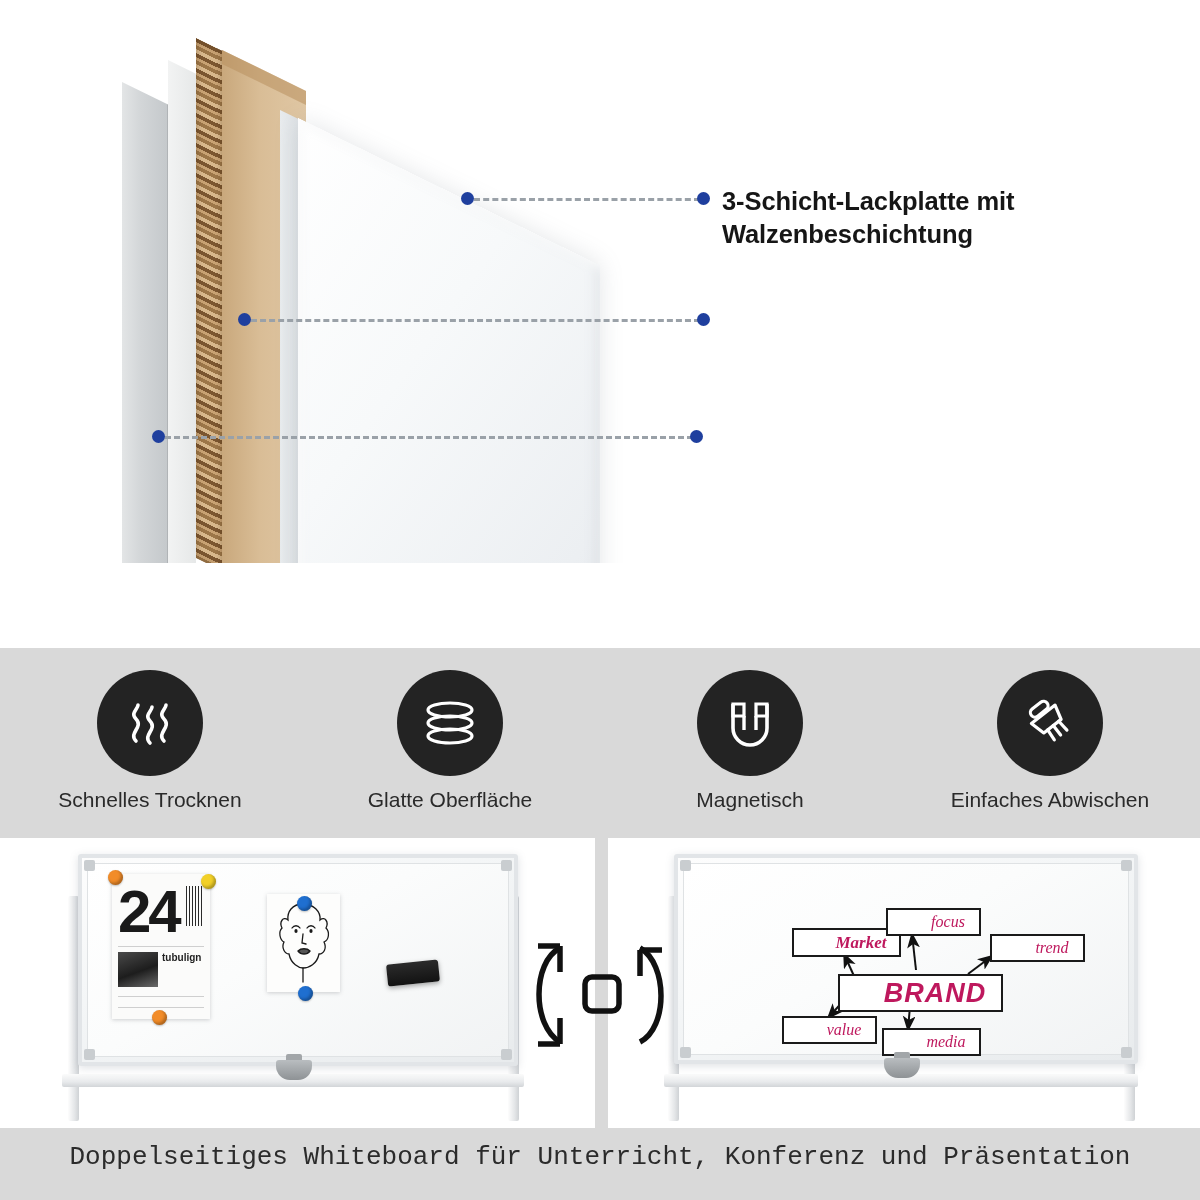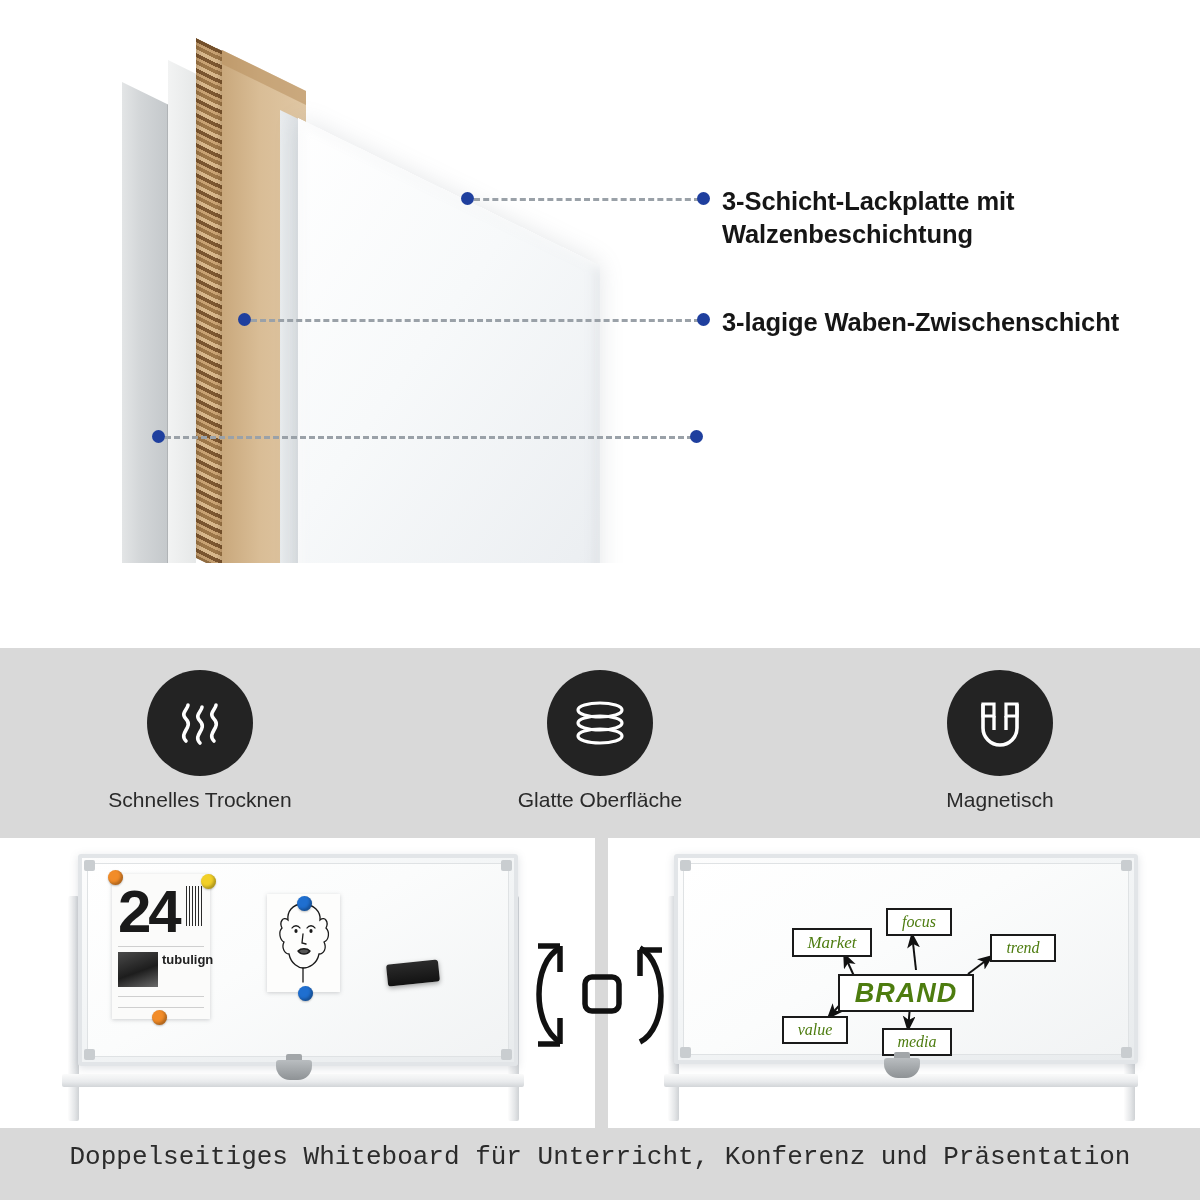--- a/index.html
+++ b/index.html
@@ -299,21 +299,21 @@
     position: absolute;
     background: repeating-linear-gradient(90deg,#2a2a2a 0 1px,#fbfbfa 1px 3px);
   }
   .cal-photo {
     position: absolute;
     background: linear-gradient(160deg,#4a4a4a,#1d1d1d 55%,#6a6a6a);
   }
   .cal-caption {
     position: absolute;
     font-family: "Liberation Sans", sans-serif;
-    font-size: 13px;
+    font-size: 10px;
     color: #222;
     font-weight: bold;
   }
   .cal-rule {
     position: absolute;
     height: 1px;
     background: #cfcfcf;
   }
   .eraser {
     position: absolute;
@@ -343,25 +343,26 @@
     letter-spacing: .3px;
   }
 
   
   .mm-node {
     position: absolute;
     border: 2px solid #1a1a1a;
     background: #ffffff;
     font-family: "Liberation Serif", serif;
     font-style: italic;
-    color: #4d7c0f;
+    color: #be185d;
     display: flex;
     align-items: center;
     justify-content: center;
     white-space: nowrap;
+    padding-left: 29px;
   }
   .mm-center {
     font-family: "Liberation Sans", sans-serif;
     font-style: italic;
     font-weight: bold;
     letter-spacing: 1px;
   }
 
   
   #rotate-icon {
@@ -412,21 +413,20 @@
 
   <div class="callout-dot" style="left:461px; top:192px;"></div>
   <div class="leader" style="left:474px; top:198px; width:226px;"></div>
   <div class="callout-dot" style="left:697px; top:192px;"></div>
   <div class="callout-label" style="left:722px; top:185px; width:460px;">3-Schicht-Lackplatte mit
 Walzenbeschichtung</div>
 
   <div class="callout-dot" style="left:238px; top:313px;"></div>
   <div class="leader" style="left:251px; top:319px; width:449px;"></div>
   <div class="callout-dot" style="left:697px; top:313px;"></div>
-  <div class="callout-label" style="left:722px; top:306px; width:470px;">3-lagige Waben-Zwischenschicht</div>
 
   <div class="callout-dot" style="left:152px; top:430px;"></div>
   <div class="leader" style="left:165px; top:436px; width:528px;"></div>
   <div class="callout-dot" style="left:690px; top:430px;"></div>
 </div>
 
 <div id="bottom-section">
 
   <div id="feature-row">
 
@@ -462,20 +462,34 @@
           <path d="M14 12 L14 36 A17 17 0 0 0 48 36 L48 12" fill="none" stroke="#ffffff" stroke-width="3.6"></path>
           <path d="M14 12 L25 12 L25 24 L14 24 Z" fill="none" stroke="#ffffff" stroke-width="3.2"></path>
           <path d="M37 12 L48 12 L48 24 L37 24 Z" fill="none" stroke="#ffffff" stroke-width="3.2"></path>
           <line x1="25" y1="24" x2="25" y2="38" stroke="#ffffff" stroke-width="3.4"></line>
           <line x1="37" y1="24" x2="37" y2="38" stroke="#ffffff" stroke-width="3.4"></line>
         </svg>
       </div>
       <div class="feature-label">Magnetisch</div>
     </div>
 
+    <div class="feature-item">
+      <div class="feature-badge">
+        <svg width="64" height="64" viewBox="0 0 64 64">
+          <g transform="rotate(-38 32 32)">
+            <rect x="22" y="10" width="20" height="9" rx="4.5" fill="none" stroke="#ffffff" stroke-width="3.2"></rect>
+            <path d="M17 21 L47 21 L43 36 L21 36 Z" fill="none" stroke="#ffffff" stroke-width="3.2" stroke-linejoin="round"></path>
+            <line x1="26" y1="36" x2="25" y2="48" stroke="#ffffff" stroke-width="3.2" stroke-linecap="round"></line>
+            <line x1="33" y1="36" x2="33" y2="48" stroke="#ffffff" stroke-width="3.2" stroke-linecap="round"></line>
+            <line x1="40" y1="36" x2="41" y2="48" stroke="#ffffff" stroke-width="3.2" stroke-linecap="round"></line>
+          </g>
+        </svg>
+      </div>
+      <div class="feature-label">Einfaches Abwischen</div>
+    </div>
   </div>
 
   <div id="photo-row">
 
     <div class="photo-panel" id="photo-left">
 
       <div class="stand-post" style="left:68px;  top:58px;  width:11px; height:225px;"></div>
       <div class="stand-post" style="left:508px; top:58px;  width:11px; height:225px;"></div>
       <div class="stand-bar" style="left:62px;  top:236px; width:462px; height:13px;"></div>
 
@@ -551,21 +565,21 @@
             <path d="M176 118 L166 96"></path>
             <path d="M238 112 L234 76"></path>
             <path d="M290 116 L314 98"></path>
             <path d="M168 140 L150 160"></path>
             <path d="M232 148 L230 172"></path>
           </g>
         </svg>
 
         <div class="mm-node mm-center" style="left:160px; top:116px; width:132px; height:34px; font-size:27px;">BRAND</div>
 
-        <div class="mm-node" style="left:114px; top:70px;  width:76px; height:25px; font-size:17px;">Market</div>
+        <div class="mm-node" style="left:114px; top:70px;  width:76px; height:25px; font-size:17px;font-weight:bold;">Market</div>
         <div class="mm-node" style="left:208px; top:50px;  width:62px; height:24px; font-size:16px;">focus</div>
         <div class="mm-node" style="left:312px; top:76px;  width:62px; height:24px; font-size:16px;">trend</div>
         <div class="mm-node" style="left:104px; top:158px; width:62px; height:24px; font-size:16px;">value</div>
         <div class="mm-node" style="left:204px; top:170px; width:66px; height:24px; font-size:16px;">media</div>
       </div>
 
       <div class="pivot-cap" style="left:286px; top:214px;"></div>
       <div class="pivot-knob" style="left:276px; top:220px;"></div>
     </div>
   </div>

